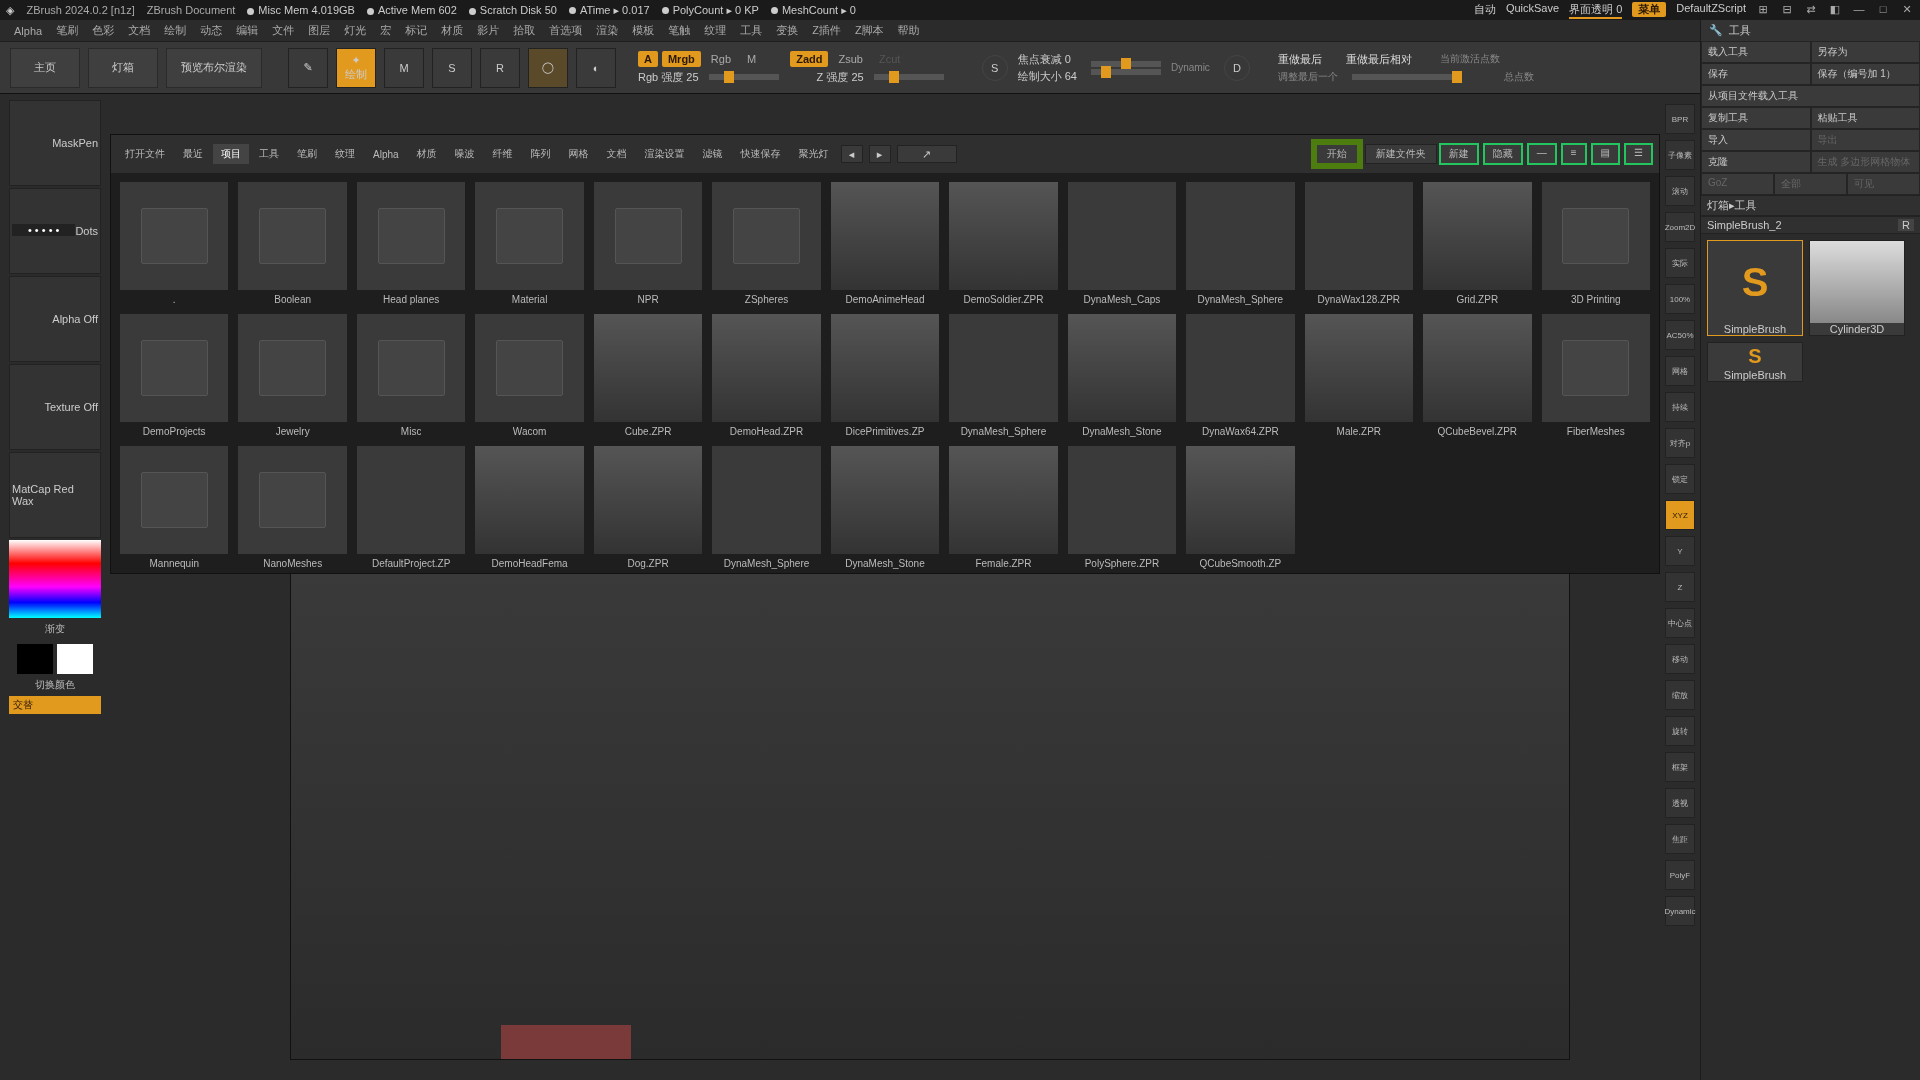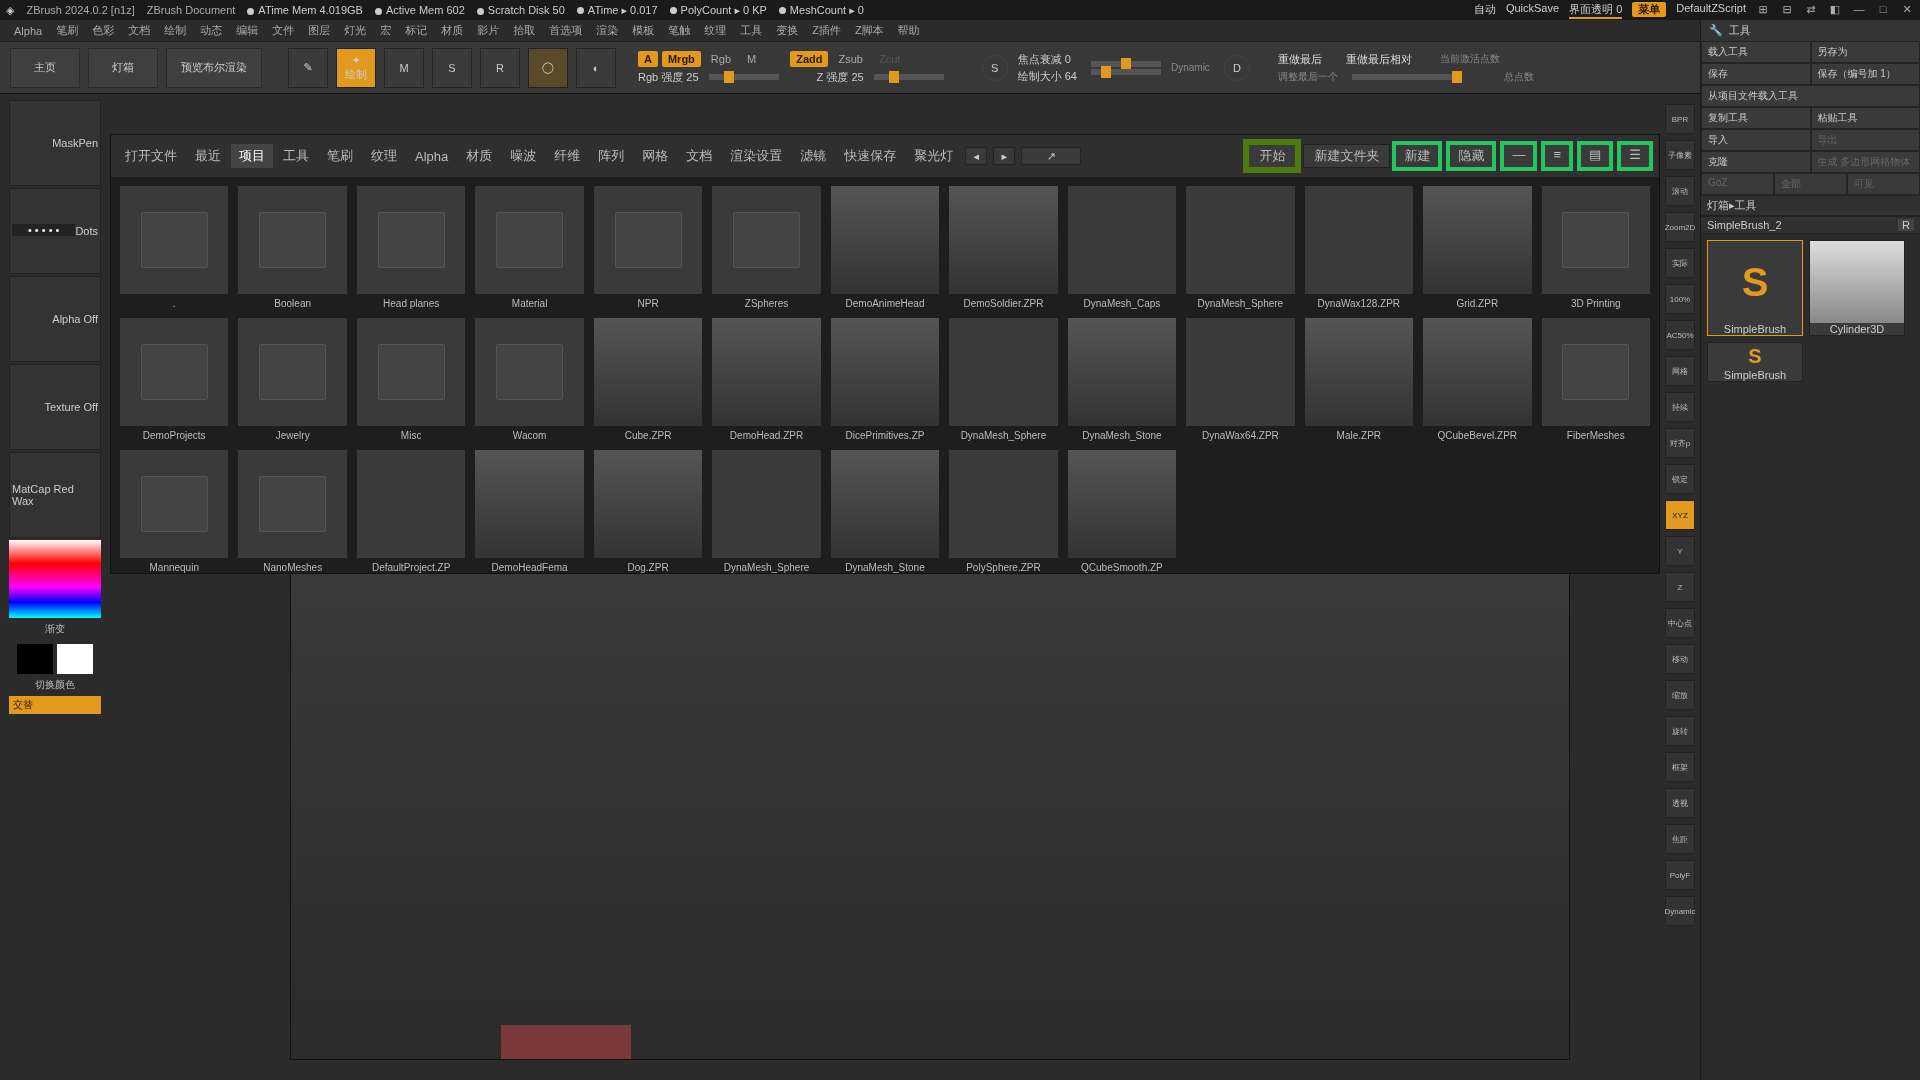--- a/index.html
+++ b/index.html
@@ -51,44 +51,44 @@
 .righttray .thumbs .th .img{flex:1;width:100%;display:flex;align-items:center;justify-content:center}
 
 .iconstrip{position:absolute;right:220px;top:94px;width:40px;bottom:14px;background:#2b2b2b;display:flex;flex-direction:column;align-items:center;gap:6px;padding-top:10px}
 .iconstrip .ib{width:30px;height:30px;background:#333;border:1px solid #222;display:flex;align-items:center;justify-content:center;font-size:8px;color:#bbb;text-align:center}
 .iconstrip .ib.on{background:#e29a1e;color:#2a1800}
 
 .canvaswrap{position:absolute;left:110px;right:260px;top:94px;bottom:0;background:#2b2b2b}
 
 .lightbox{position:absolute;left:110px;right:260px;top:134px;height:440px;background:rgba(30,30,30,0.98);border:1px solid #111;display:flex;flex-direction:column}
 .lightbox .lbtabs{display:flex;gap:2px;padding:4px 6px;background:#2f2f2f;align-items:center}
-.lightbox .lbtabs span{padding:3px 8px;color:#bbb;font-size:13px;cursor:pointer}
+.lightbox .lbtabs span{padding:3px 8px;color:#bbb;font-size:10px;cursor:pointer}
 .lightbox .lbtabs span.act{background:#444;color:#fff}
 .lightbox .lbtabs .navbtn{width:22px;height:18px;background:#3a3a3a;border:1px solid #222;margin:0 2px;display:flex;align-items:center;justify-content:center}
 .lightbox .lbtabs .rt{margin-left:auto;display:flex;gap:4px}
-.lightbox .lbtabs .rt span{background:#3a3a3a;border:4px solid #22c55e;padding:2px 8px}
+.lightbox .lbtabs .rt span{background:#3a3a3a;border:2px solid #22c55e;padding:2px 8px}
 .lightbox .grid{flex:1;overflow:hidden;padding:8px;display:grid;grid-template-columns:repeat(13,1fr);grid-auto-rows:124px;gap:8px}
 .lightbox .cell{display:flex;flex-direction:column;align-items:center;gap:3px}
 .lightbox .cell .img{width:100%;flex:1;background:#3a3a3a;border:1px solid #1e1e1e;display:flex;align-items:center;justify-content:center;overflow:hidden}
 .lightbox .cell .lbl{font-size:10px;color:#bbb;white-space:nowrap;overflow:hidden;text-overflow:ellipsis;max-width:100%}
 .folder .img{background:#303030}
 .folder .img::before{content:"";width:60%;height:50%;background:#444;border:1px solid #555;border-radius:2px}
 .sphere .img{background:radial-gradient(circle at 35% 30%,#eee,#777 60%,#333)}
 
 .viewport{position:absolute;left:180px;right:90px;top:470px;bottom:20px;background:linear-gradient(to bottom,#3a3a3a,#2b2b2b);border:1px solid #111}
 .viewport .redbox{position:absolute;left:210px;bottom:0;width:130px;height:34px;background:#7a3a3a}
 </style>
 </head>
 <body>
 
 <div class="titlebar">
   <span>◈</span>
   <span class="ver">ZBrush 2024.0.2 [n1z]</span>
   <span class="ver">ZBrush Document</span>
-  <span class="seg"><span class="dot"></span><span>ATime Mem</span> <span>4.019GB</span></span>
+  <span class="seg"><span class="dot"></span><span>Misc Mem</span> <span>4.019GB</span></span>
   <span class="seg"><span class="dot"></span><span>Active Mem</span> <span>602</span></span>
   <span class="seg"><span class="dot"></span><span>Scratch Disk</span> <span>50</span></span>
   <span class="seg"><span class="dot"></span><span>ATime ▸</span> <span>0.017</span></span>
   <span class="seg"><span class="dot"></span><span>PolyCount ▸</span> <span>0 KP</span></span>
   <span class="seg"><span class="dot"></span><span>MeshCount ▸</span> <span>0</span></span>
   <div class="right">
     <span>自动</span>
     <span>QuickSave</span>
     <span style="border-bottom:2px solid #e29a1e">界面透明 0</span>
     <span class="chip">菜单</span>
@@ -418,20 +418,24 @@
         <div class="lbl">Dog.ZPR</div>
       </div>
       <div class="cell sphere">
         <div class="img"></div>
         <div class="lbl">DynaMesh_Sphere</div>
       </div>
       <div class="cell ">
         <div class="img" style="background: linear-gradient(rgb(85, 85, 85), rgb(51, 51, 51));"></div>
         <div class="lbl">DynaMesh_Stone</div>
       </div>
+      <div class="cell ">
+        <div class="img" style="background: linear-gradient(rgb(85, 85, 85), rgb(51, 51, 51));"></div>
+        <div class="lbl">Female.ZPR</div>
+      </div>
       <div class="cell sphere">
         <div class="img"></div>
         <div class="lbl">PolySphere.ZPR</div>
       </div>
       <div class="cell ">
         <div class="img" style="background: linear-gradient(rgb(85, 85, 85), rgb(51, 51, 51));"></div>
         <div class="lbl">QCubeSmooth.ZP</div>
       </div>
     </div>
 </div>

